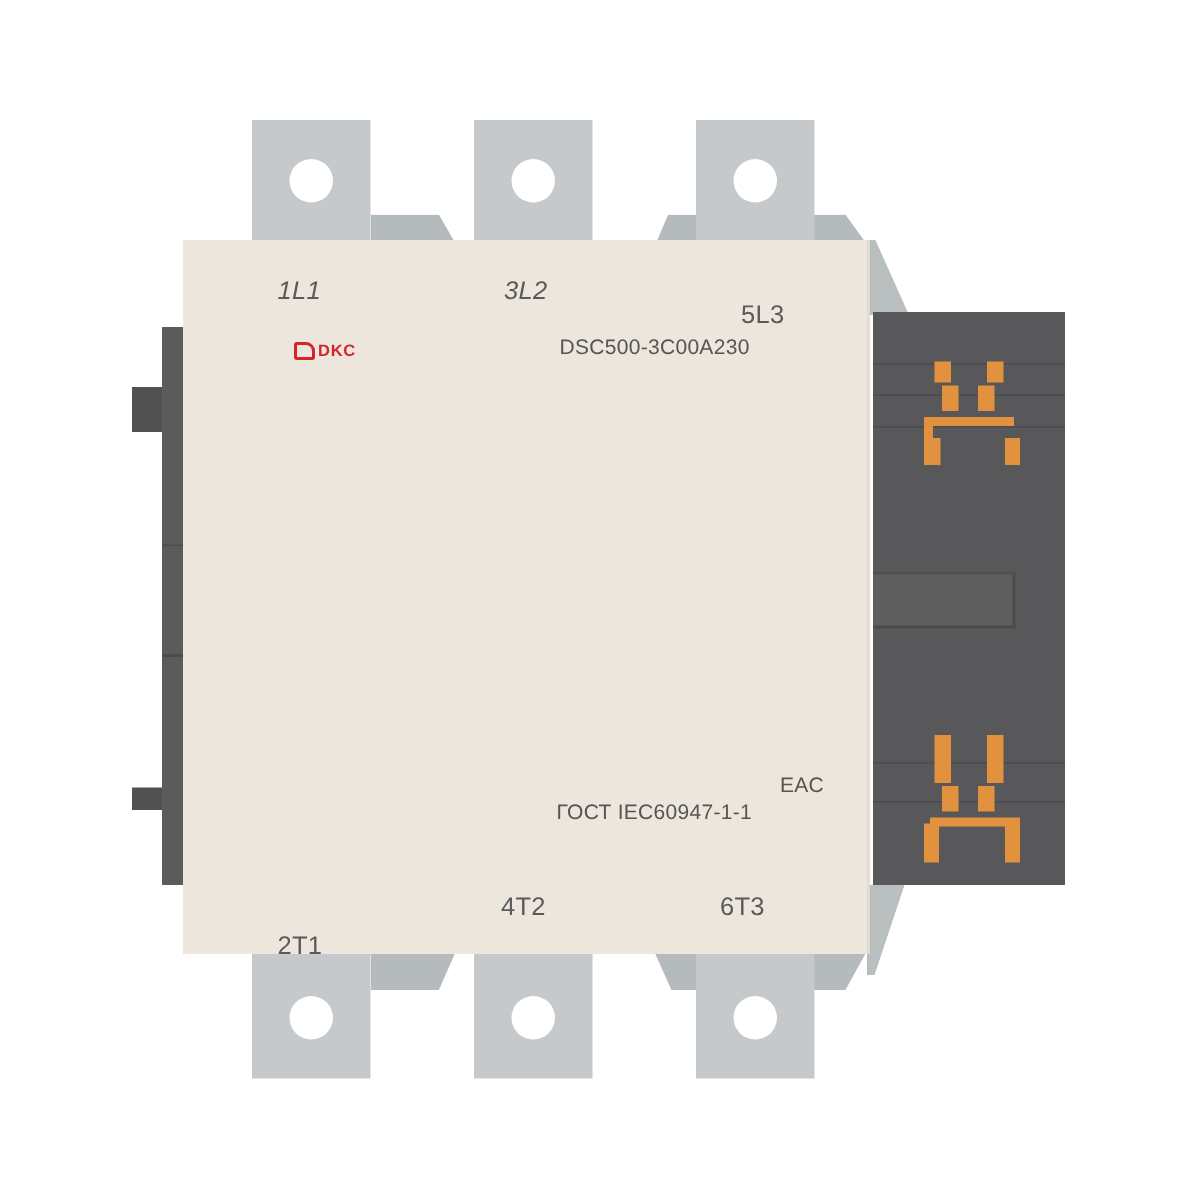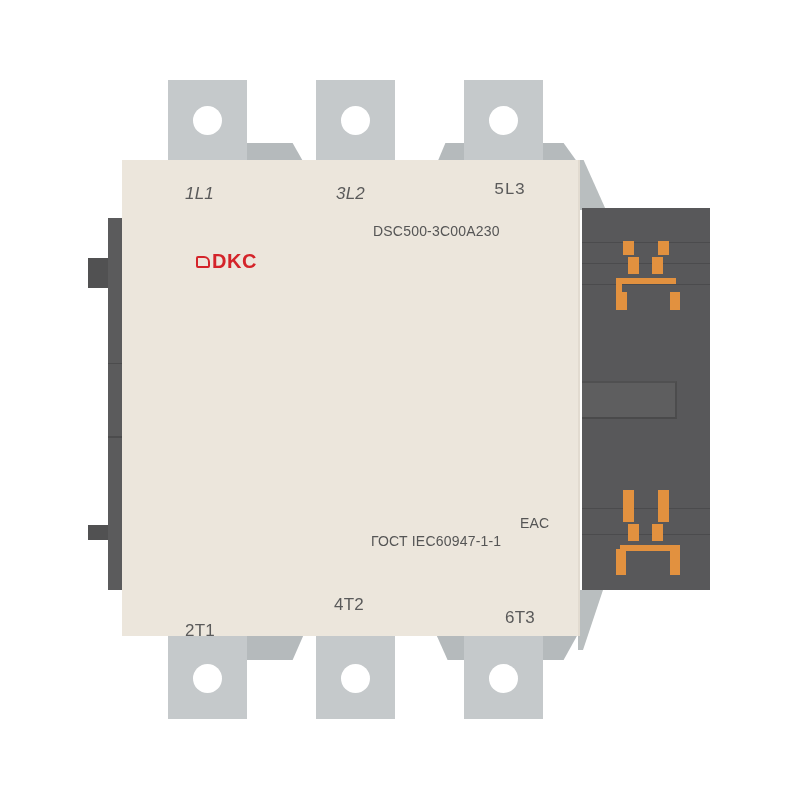--- a/index.html
+++ b/index.html
@@ -10,21 +10,21 @@
     .plate { position:absolute; background:#b5babc; }
     .body-front { position:absolute; left:122px; top:160px; width:458px; height:476px; background:#ece6dc; box-shadow: inset -2px 0 0 #e2dbd0; }
     .label { position:absolute; color:#5a5a5a; font-size:17px; letter-spacing:0.2px; }
     .small { font-size:14px; color:#555; }
     .right-block { position:absolute; left:582px; top:208px; width:128px; height:382px; background:#58585a; }
     .right-block .stripe { position:absolute; left:0; width:128px; height:1px; background:#4b4b4d; }
     .divider { position:absolute; left:582px; top:381px; width:95px; height:38px; background:#5e5e5f; border-bottom:2px solid #4a4a4b; border-top:2px solid #505051; border-right:2px solid #4c4c4d; box-sizing:border-box; }
     .left-bar { position:absolute; left:108px; top:218px; width:19px; height:372px; background:#5b5b5c; }
     .peg { position:absolute; background:#515152; }
     .orange { position:absolute; background:#e2913f; }
-    .logo { position:absolute; left:196px; top:250px; font-weight:bold; color:#d4242a; font-size:20px; letter-spacing:0.5px; display:flex; align-items:center; }
+    .logo { position:absolute; left:196px; top:228px; font-weight:bold; color:#d4242a; font-size:11px; letter-spacing:0.5px; display:flex; align-items:center; }
     .logo-mark { width:14px; height:12px; border:2px solid #d4242a; border-radius:2px 6px 2px 2px; box-sizing:border-box; margin-right:2px; position:relative; }
   </style>
 </head>
 <body>
 
 <div class="plate" style="left:247px;top:143px;width:57px;height:20px;clip-path:polygon(0 0,80% 0,100% 100%,0 100%);"></div>
 <div class="plate" style="left:437px;top:143px;width:28px;height:20px;clip-path:polygon(30% 0,100% 0,100% 100%,0 100%);"></div>
 <div class="plate" style="left:542px;top:143px;width:36px;height:20px;clip-path:polygon(0 0,60% 0,100% 100%,0 100%);"></div>
 
 <div class="plate" style="left:578px;top:160px;width:28px;height:50px;background:#b9bebf;clip-path:polygon(0 0,20% 0,100% 100%,0 100%);"></div>
@@ -88,27 +88,27 @@
   <div class="orange" style="left:652px;top:524px;width:11px;height:17px;"></div>
   <div class="orange" style="left:620px;top:545px;width:60px;height:6px;"></div>
   <div class="orange" style="left:616px;top:549px;width:10px;height:26px;"></div>
   <div class="orange" style="left:670px;top:549px;width:10px;height:26px;"></div>
 </div>
 
 <div class="body-front"></div>
 
 <div class="label" style="left:185px;top:184px;font-style:italic;">1L1</div>
 <div class="label" style="left:336px;top:184px;font-style:italic;">3L2</div>
-<div class="label" style="left:494px;top:180px;font-family:Liberation Mono, monospace;">5L3</div>
+<div class="label" style="left:494px;top:200px;">5L3</div>
 
 <div class="label small" style="left:373px;top:223px;">DSC500-3C00A230</div>
 
 <div class="logo">
   <span class="logo-mark"></span>
   <span>DKC</span>
 </div>
 
 <div class="label small" style="left:520px;top:515px;">EAC</div>
 <div class="label small" style="left:371px;top:533px;">ГОСТ IEC60947-1-1</div>
 
 <div class="label" style="left:185px;top:621px;">2T1</div>
 <div class="label" style="left:334px;top:595px;">4T2</div>
-<div class="label" style="left:505px;top:595px;margin-top:13px;">6T3</div>
+<div class="label" style="left:480px;top:595px;">6T3</div>
 
 </body></html>

